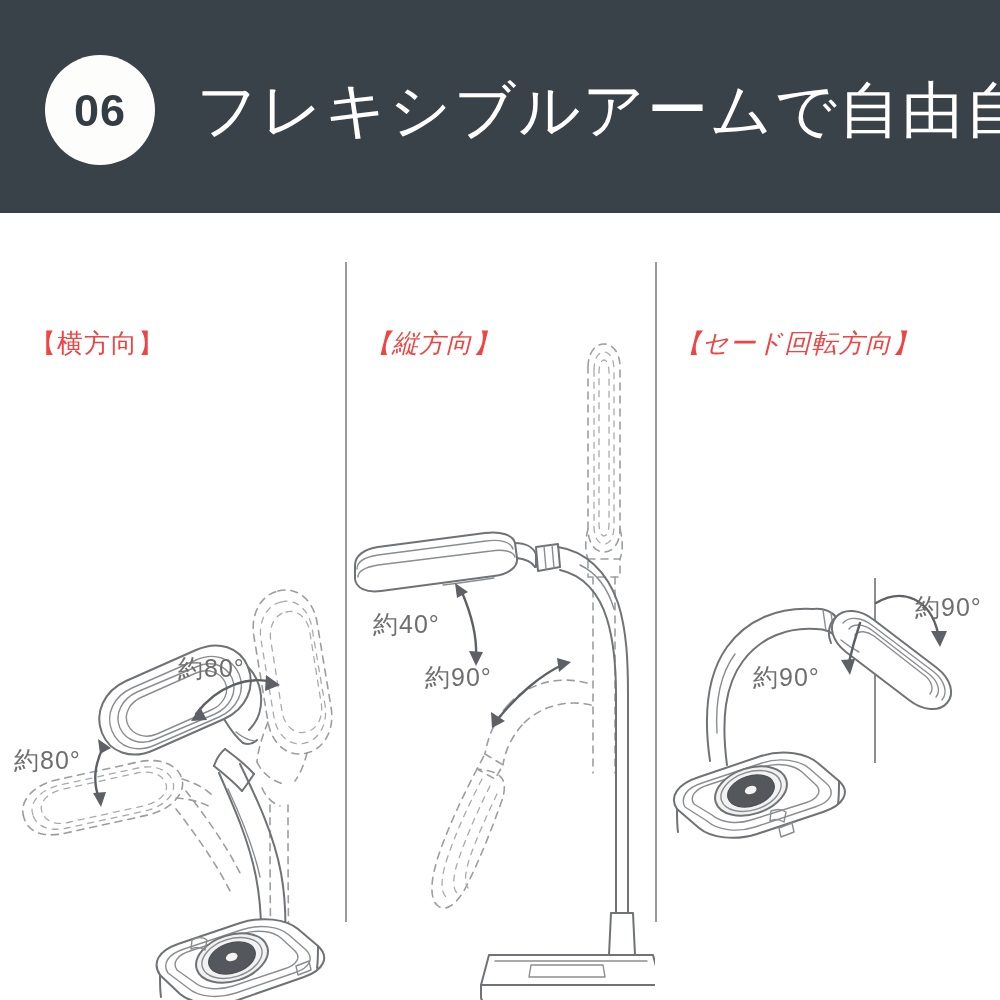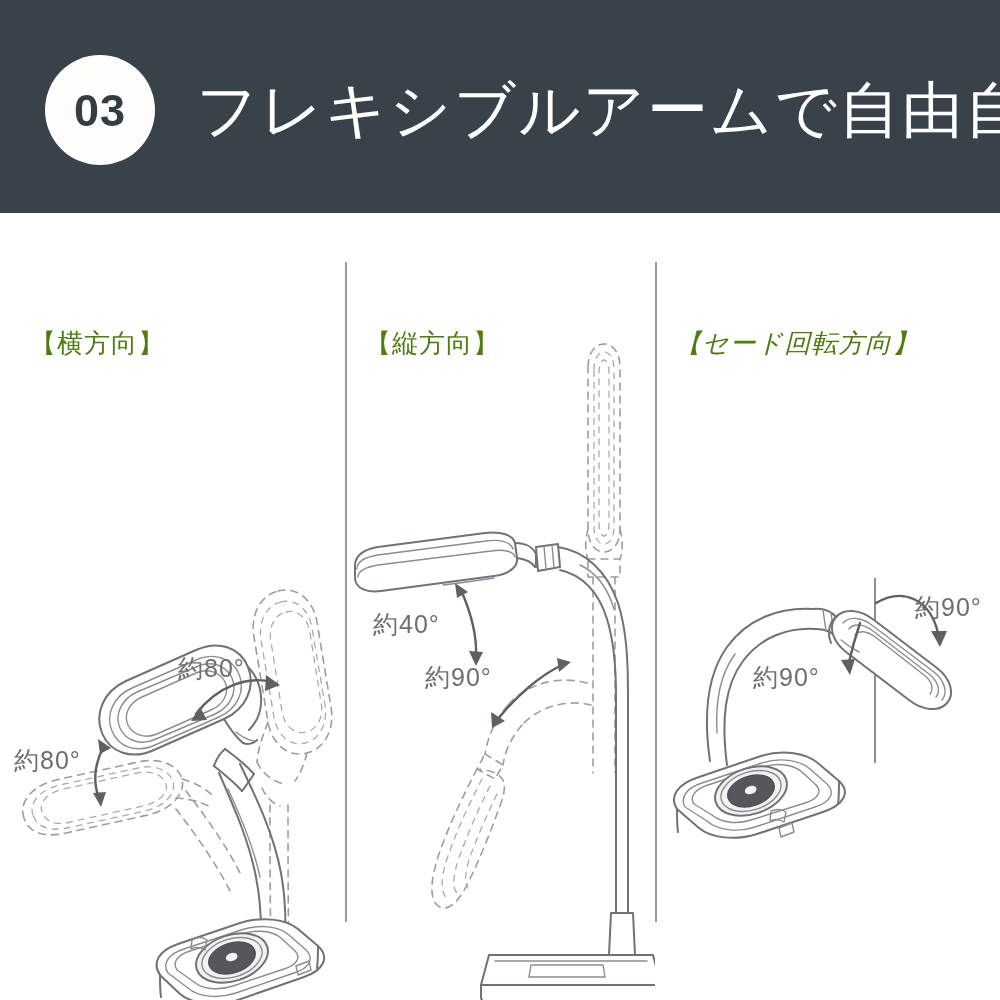--- a/index.html
+++ b/index.html
@@ -80,26 +80,26 @@
     height: 787px;
   }
   #panel-1 { left: 0px;   width: 345px; }
   #panel-2 { left: 345px; width: 310px; }
   #panel-3 { left: 655px; width: 345px; }
 
   .panel-label {
     position: absolute;
     top: 113px;
     font-size: 26px;
-    color: #4d7c0f;
+    color: #ef4444;
     letter-spacing: 1px;
     white-space: nowrap;
   }
   #panel-1 .panel-label { left: 30px; }
-  #panel-2 .panel-label { left: 20px; }
+  #panel-2 .panel-label { left: 20px; font-style: italic; }
   #panel-3 .panel-label { left: 20px; font-style: italic; }
 
   .panel-art {
     position: absolute;
     left: 0;
     top: 0;
     width: 100%;
     height: 787px;
   }
 
@@ -156,21 +156,21 @@
     fill: #6e6e6e;
     font-family: "Liberation Sans", "DejaVu Sans", sans-serif;
     letter-spacing: 1px;
   }
 </style>
 </head>
 <body>
 
 <div id="header-band">
   <div id="step-badge">
-    <span id="step-badge-number">03</span>
+    <span id="step-badge-number">06</span>
   </div>
   <div id="header-title">フレキシブルアームで自由自在</div>
 </div>
 
 <div id="panels">
 
   <div class="divider" id="divider-1"></div>
   <div class="divider" id="divider-2"></div>
 
   <div class="panel" id="panel-1">

